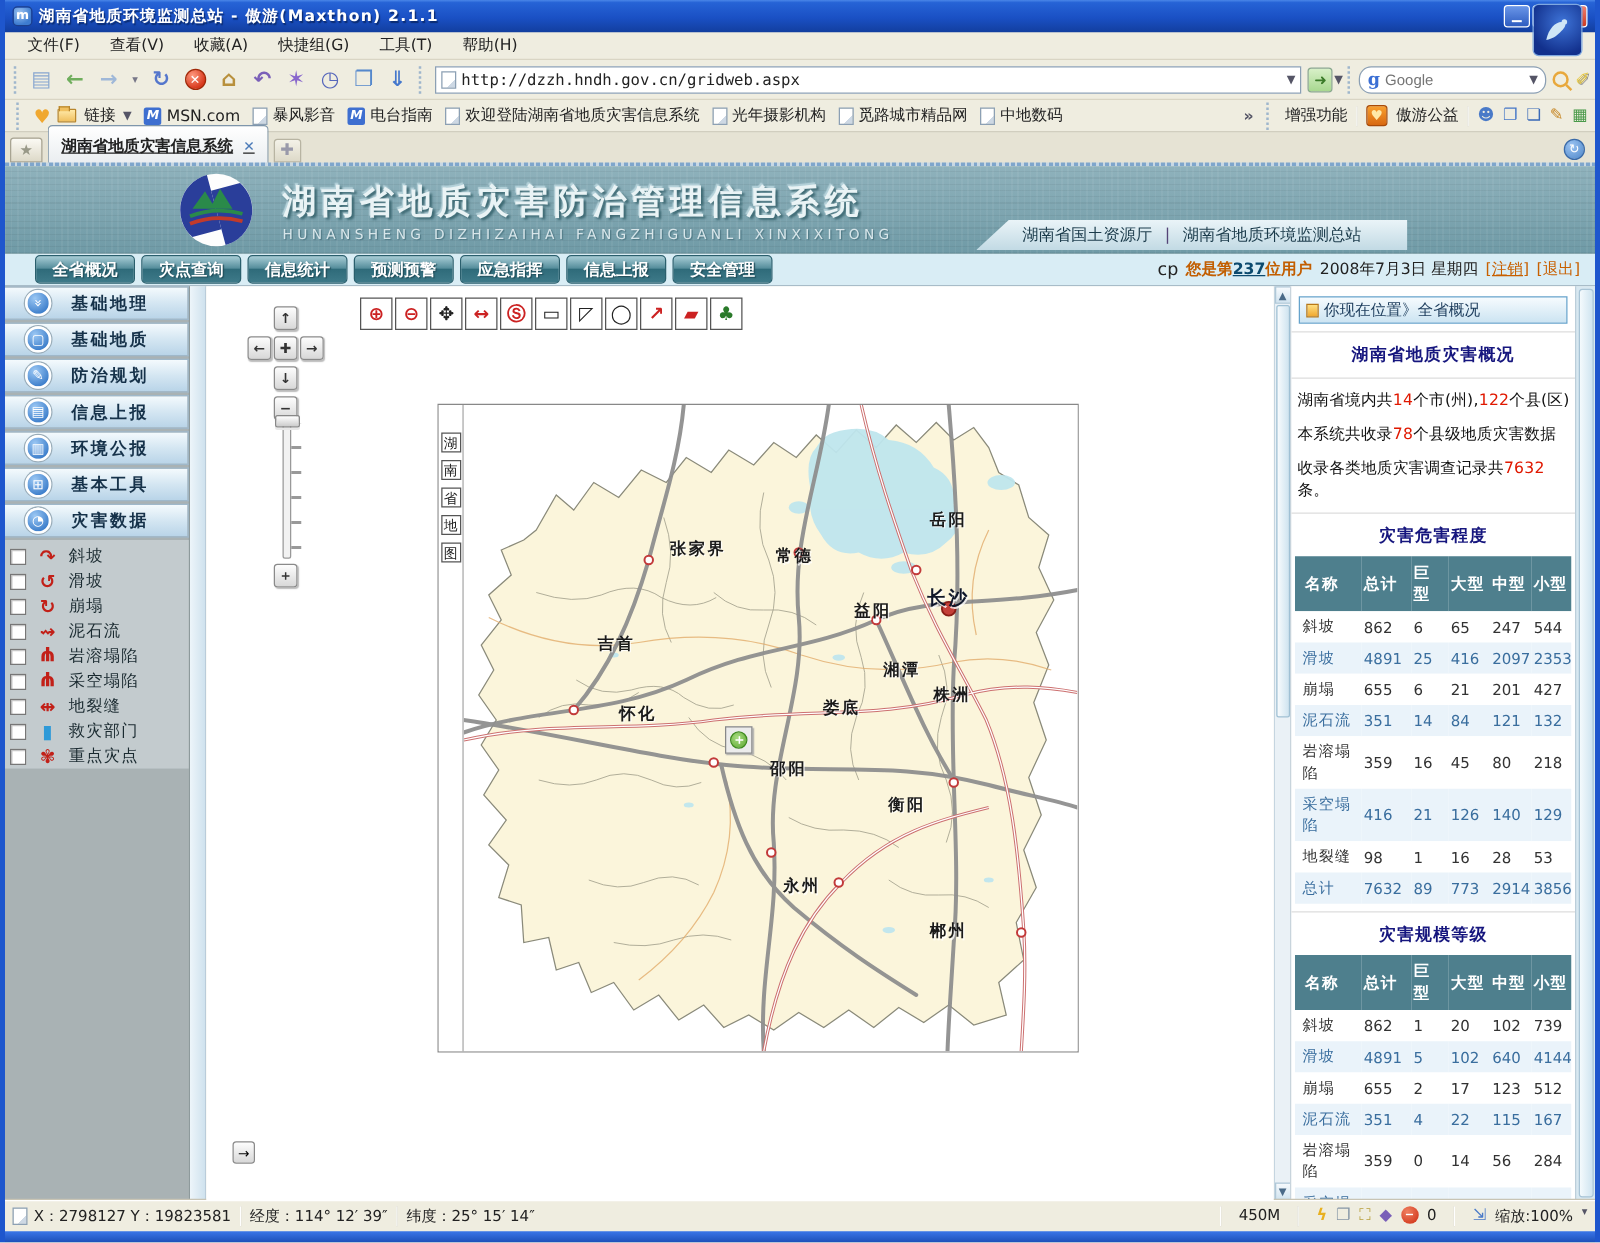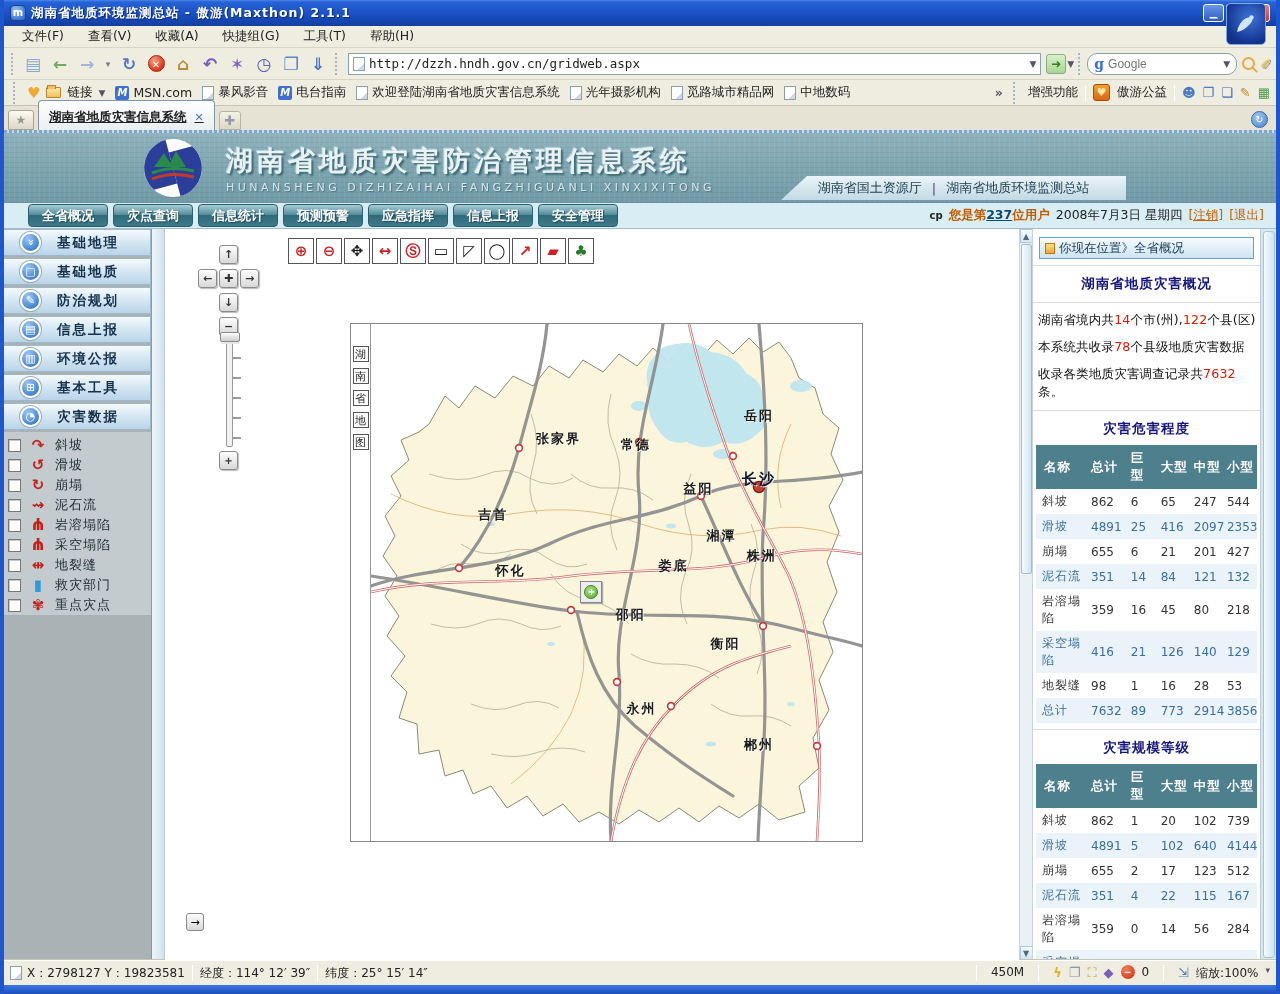--- a/index.html
+++ b/index.html
@@ -69,21 +69,21 @@
   .hdr-title { color:#E9F3F5; font-size:27px; font-weight:bold; letter-spacing:4px; text-shadow:2px 2px 2px #3A6670, -1px -1px 1px #B8D4DC; }
   .hdr-sub { color:#D8E6EA; font-size:11px; letter-spacing:3.5px; margin-top:2px; text-shadow:1px 1px 1px #4A7480; }
   .hdr-band { position:absolute; right:150px; bottom:3px; width:345px; height:24px; background:linear-gradient(180deg,#EAF4F8,#C2DAE4); clip-path:polygon(26px 0,100% 0,100% 100%,0 100%); display:flex; align-items:center; justify-content:center; gap:10px; font-size:13px; color:#1A3A4A; }
   .hdr-band .bar { color:#547; }
 
   
   .navrow { height:26px; flex:none; background:#D9EDF5; border-bottom:1px solid #A8BCC8; display:flex; align-items:center; }
   .navtabs { display:flex; gap:5px; padding-left:24px; }
   .nav-btn { height:23px; padding:0 13px; border-radius:4px; border:1px solid #2A5F6D; background:linear-gradient(180deg,#A8CDD6 0%,#568E9C 45%,#2F6B7A 50%,#3E7A89 100%); color:#fff; font-weight:bold; font-size:13px; display:flex; align-items:center; text-shadow:1px 1px 1px #1E4A56; }
   .userinfo { margin-left:auto; display:flex; align-items:center; gap:6px; padding-right:12px; font-size:12.5px; color:#222; }
-  .u-prefix { font-size:10px; font-weight:bold; }
+  .u-prefix { font-size:14px; font-weight:normal; }
   .u-orange { color:#C25E00; font-weight:bold; }
   .u-num { color:#0c4a6e;text-decoration:underline; }
   .u-link { color:#C86000; text-decoration:underline; }
   .u-link2 { color:#C86000; }
 
   
   .main { flex:1; display:flex; min-height:0; }
 
   .sidebar { width:148px; flex:none; background:#A9B2B4; display:flex; flex-direction:column; border-right:1px solid #8E9A9C; }
   .side-item { height:27px; margin:0 0 2px 0; border:1px solid #9FB8CA; border-left:0; background:linear-gradient(180deg,#F4FAFD 0%,#D4E6F2 50%,#B9D4E8 100%); display:flex; align-items:center; gap:16px; padding-left:16px; }

